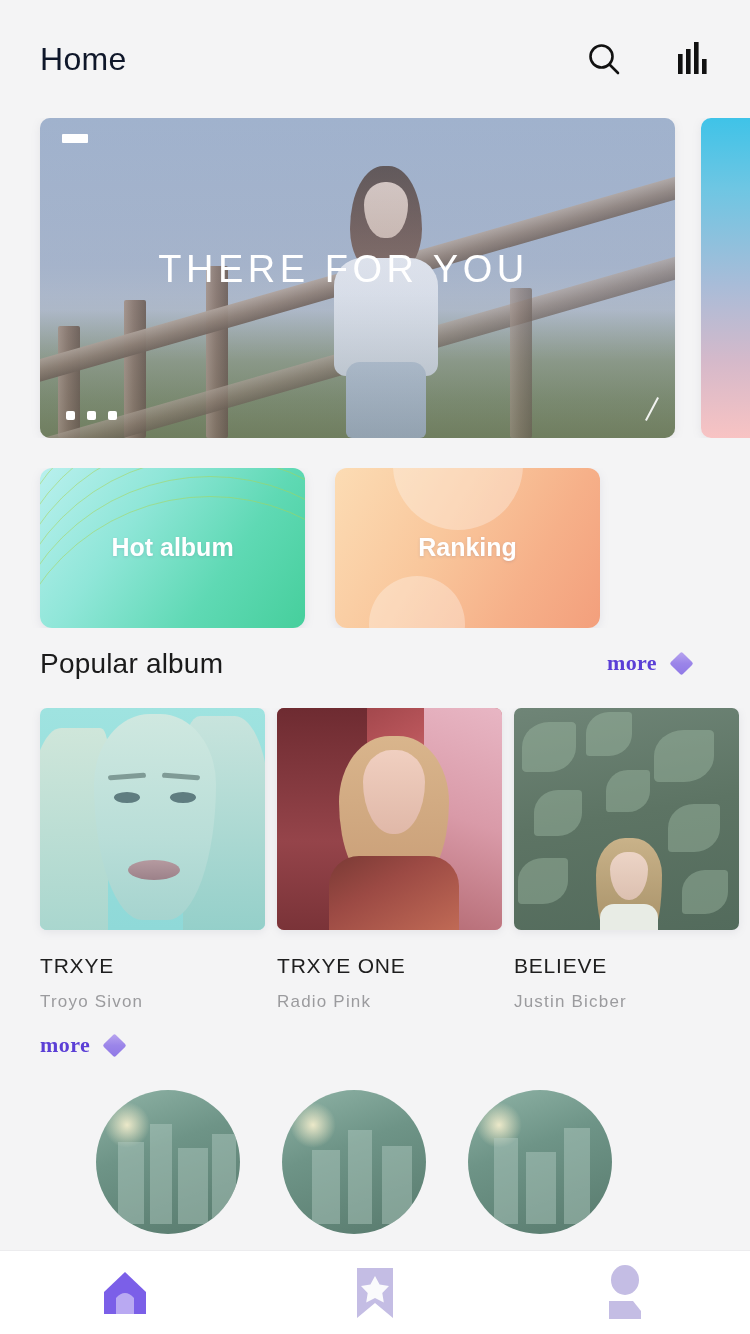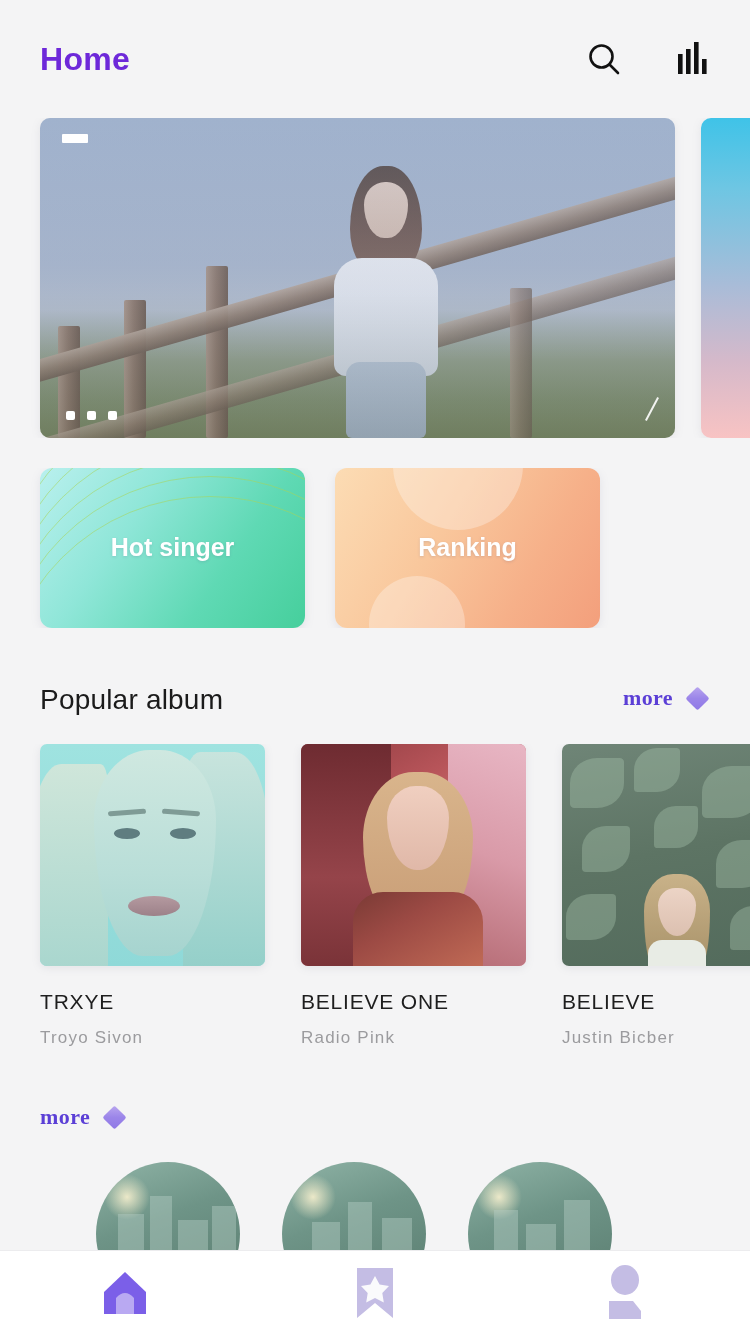--- a/index.html
+++ b/index.html
@@ -21,22 +21,22 @@
   
   .header {
     height: 118px;
     display: flex;
     align-items: center;
     padding: 0 40px;
     background: #f4f4f5;
   }
   .page-title {
     font-size: 32px;
-    font-weight: 700;
-    color: #6d28d9;
+    font-weight: 400;
+    color: #0f172a;
     letter-spacing: 0.3px;
     flex: 1;
   }
   .header-actions {
     display: flex;
     align-items: center;
     gap: 54px;
   }
   .icon-btn {
     background: none;
@@ -248,23 +248,23 @@
     position: absolute;
     border-radius: 50%;
     background: rgba(255,255,255,0.30);
   }
   .cat-rank .c1 { width: 130px; height: 130px; left: 58px; top: -68px; }
   .cat-rank .c2 { width: 96px;  height: 96px;  left: 34px; bottom: -44px; }
 
   
   .section-head {
     display: flex;
-    align-items: center;
-    padding: 0 44px 0 40px;
-    margin-top: 56px;
+    align-items: flex-end;
+    padding: 0 60px 0 40px;
+    margin-top: 20px;
   }
   .section-title {
     font-size: 28px;
     font-weight: 400;
     color: #1b1b1b;
     letter-spacing: 0.2px;
     flex: 1;
   }
   .more-link {
     display: flex;
@@ -287,21 +287,21 @@
     border-radius: 2px;
   }
 
   
   .albums-wrap {
     overflow: hidden;
     margin-top: 28px;
   }
   .albums-track {
     display: flex;
-    gap: 36px;
+    gap: 12px;
     padding-left: 40px;
   }
   .album-item { width: 225px; flex: none; cursor: pointer; }
   .album-thumb {
     width: 225px; height: 222px;
     border-radius: 7px;
     overflow: hidden;
     position: relative;
     box-shadow: 0 2px 8px rgba(130,130,150,0.14);
   }
@@ -483,20 +483,21 @@
           <div class="fig-hair"></div>
           <div class="fig-face"></div>
           <div class="fig-shirt"></div>
           <div class="fig-jeans"></div>
         </div>
       </div>
 
       <div class="hero-badge"></div>
 
       <div class="hero-text">
+        <div class="hero-song">THERE FOR YOU</div>
       </div>
 
       <div class="hero-dots">
         <span></span>
         <span></span>
         <span></span>
       </div>
 
       <div class="hero-slash"></div>
     </div>
@@ -512,21 +513,21 @@
     <div class="cat-card cat-album">
       <span class="lines">
         <i class="ln" style="top:-92px;"></i>
         <i class="ln" style="top:-72px;"></i>
         <i class="ln" style="top:-52px;"></i>
         <i class="ln" style="top:-32px;"></i>
         <i class="ln" style="top:-12px;"></i>
         <i class="ln" style="top:8px;"></i>
         <i class="ln" style="top:28px;"></i>
       </span>
-      <span class="cat-label">Hot singer</span>
+      <span class="cat-label">Hot album</span>
     </div>
 
     <div class="cat-card cat-rank">
       <span class="circ c1"></span>
       <span class="circ c2"></span>
 
       <span class="cat-label">Ranking</span>
     </div>
 
   </div>
@@ -559,21 +560,21 @@
     </div>
 
     <div class="album-item">
       <div class="album-thumb thumb-square">
         <span class="blur-l"></span>
           <span class="blur-r"></span>
         <span class="s-hair"></span>
           <span class="s-face"></span>
           <span class="s-body"></span>
       </div>
-      <div class="album-title">BELIEVE ONE</div>
+      <div class="album-title">TRXYE ONE</div>
       <div class="album-artist">Radio Pink</div>
     </div>
 
     <div class="album-item">
       <div class="album-thumb thumb-believe">
         <span class="leaf" style="width:54px;height:50px;left:8px;top:14px;"></span>
         <span class="leaf" style="width:46px;height:44px;left:72px;top:4px;"></span>
         <span class="leaf" style="width:60px;height:52px;left:140px;top:22px;"></span>
         <span class="leaf" style="width:48px;height:46px;left:20px;top:82px;"></span>
         <span class="leaf" style="width:52px;height:48px;left:154px;top:96px;"></span>

